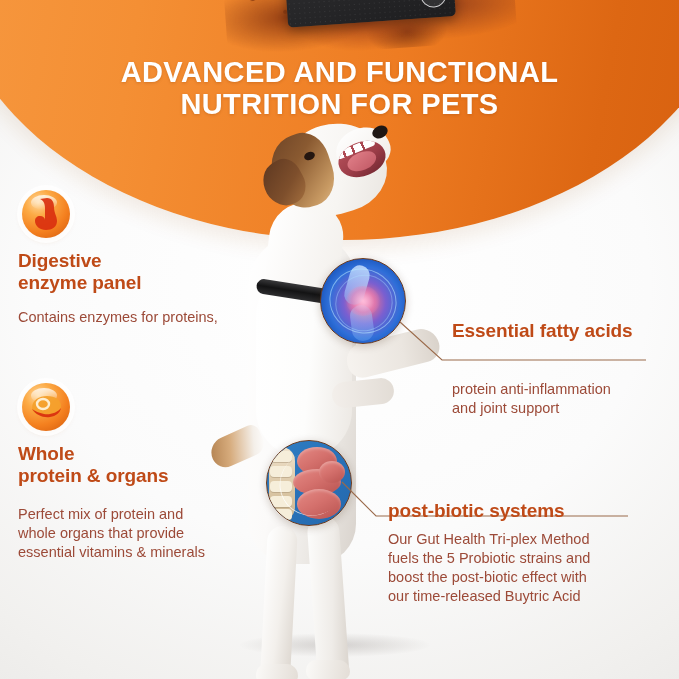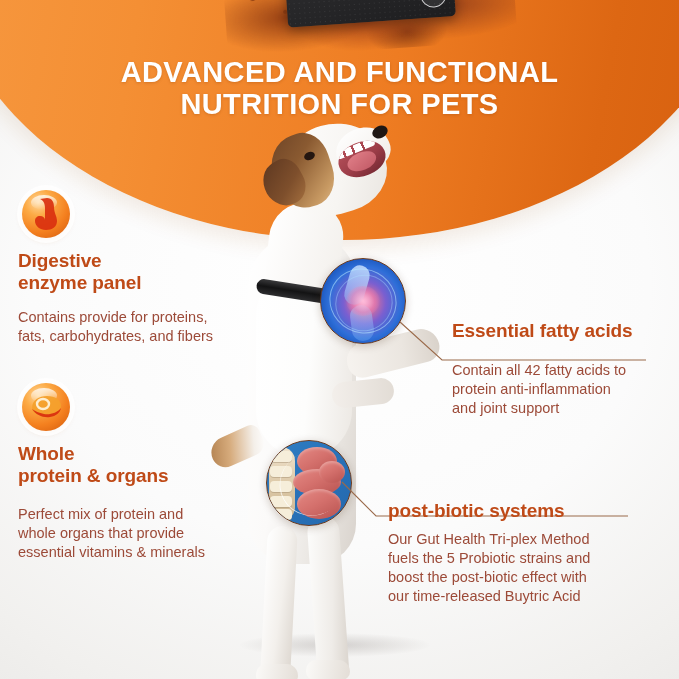--- a/index.html
+++ b/index.html
@@ -582,22 +582,21 @@
     <div class="icon-gloss"></div>
     <svg class="stomach-glyph" viewBox="0 0 26 34">
       <path d="M14 1 C19 1 21 5 21 10 C21 16 24 19 24 24 C24 30 19 33 13 33 C7 33 2 29 2 24 C2 21 4 19 7 19 C10 19 12 21 12 23 L12 11 C12 6 10 3 7 2 Z" fill="#d9300f" opacity="0.92"></path>
     </svg>
   </div>
   <div class="feature-title ft-digestive">
     <span>Digestive</span><br>
     <span>enzyme panel</span>
   </div>
   <div class="feature-body fb-digestive">
-    <span>Contains provide for proteins,</span><br>
-    <span>fats, carbohydrates, and fibers</span>
+    <span>Contains enzymes for proteins,</span><br>
   </div>
 
   <div class="icon-sphere" style="left:22px;top:383px;">
     <div class="icon-gloss"></div>
     <svg class="meat-glyph" viewBox="0 0 32 26">
       <path d="M2 14 C2 6 9 2 17 2 C25 2 31 6 31 12 C31 18 25 22 17 22 C9 22 2 20 2 14 Z" fill="#f4a02c" opacity="0.95"></path>
       <path d="M2 15 C6 21 13 24 20 23 C26 22 30 19 31 14 C27 19 20 21 14 20 C9 19 5 17 2 15 Z" fill="#d9300f" opacity="0.95"></path>
       <ellipse cx="13" cy="10" rx="6" ry="5" fill="none" stroke="#fff5e0" stroke-width="2.4" opacity="0.9"></ellipse>
     </svg>
   </div>
@@ -608,21 +607,21 @@
   <div class="feature-body fb-whole">
     <span>Perfect mix of protein and</span><br>
     <span>whole organs that provide</span><br>
     <span>essential vitamins &amp; minerals</span>
   </div>
 
   <div class="feature-title ft-fatty">
     <span>Essential fatty acids</span>
   </div>
   <div class="feature-body fb-fatty">
-    <span>Contain all 42 fatty acids to</span><br>
+    <br>
     <span>protein  anti-inflammation</span><br>
     <span>and joint support</span>
   </div>
 
   <div class="feature-title ft-biotic">
     <br>
     <span>post-biotic systems</span>
   </div>
   <div class="feature-body fb-biotic">
     <span>Our Gut Health Tri-plex Method</span><br>

